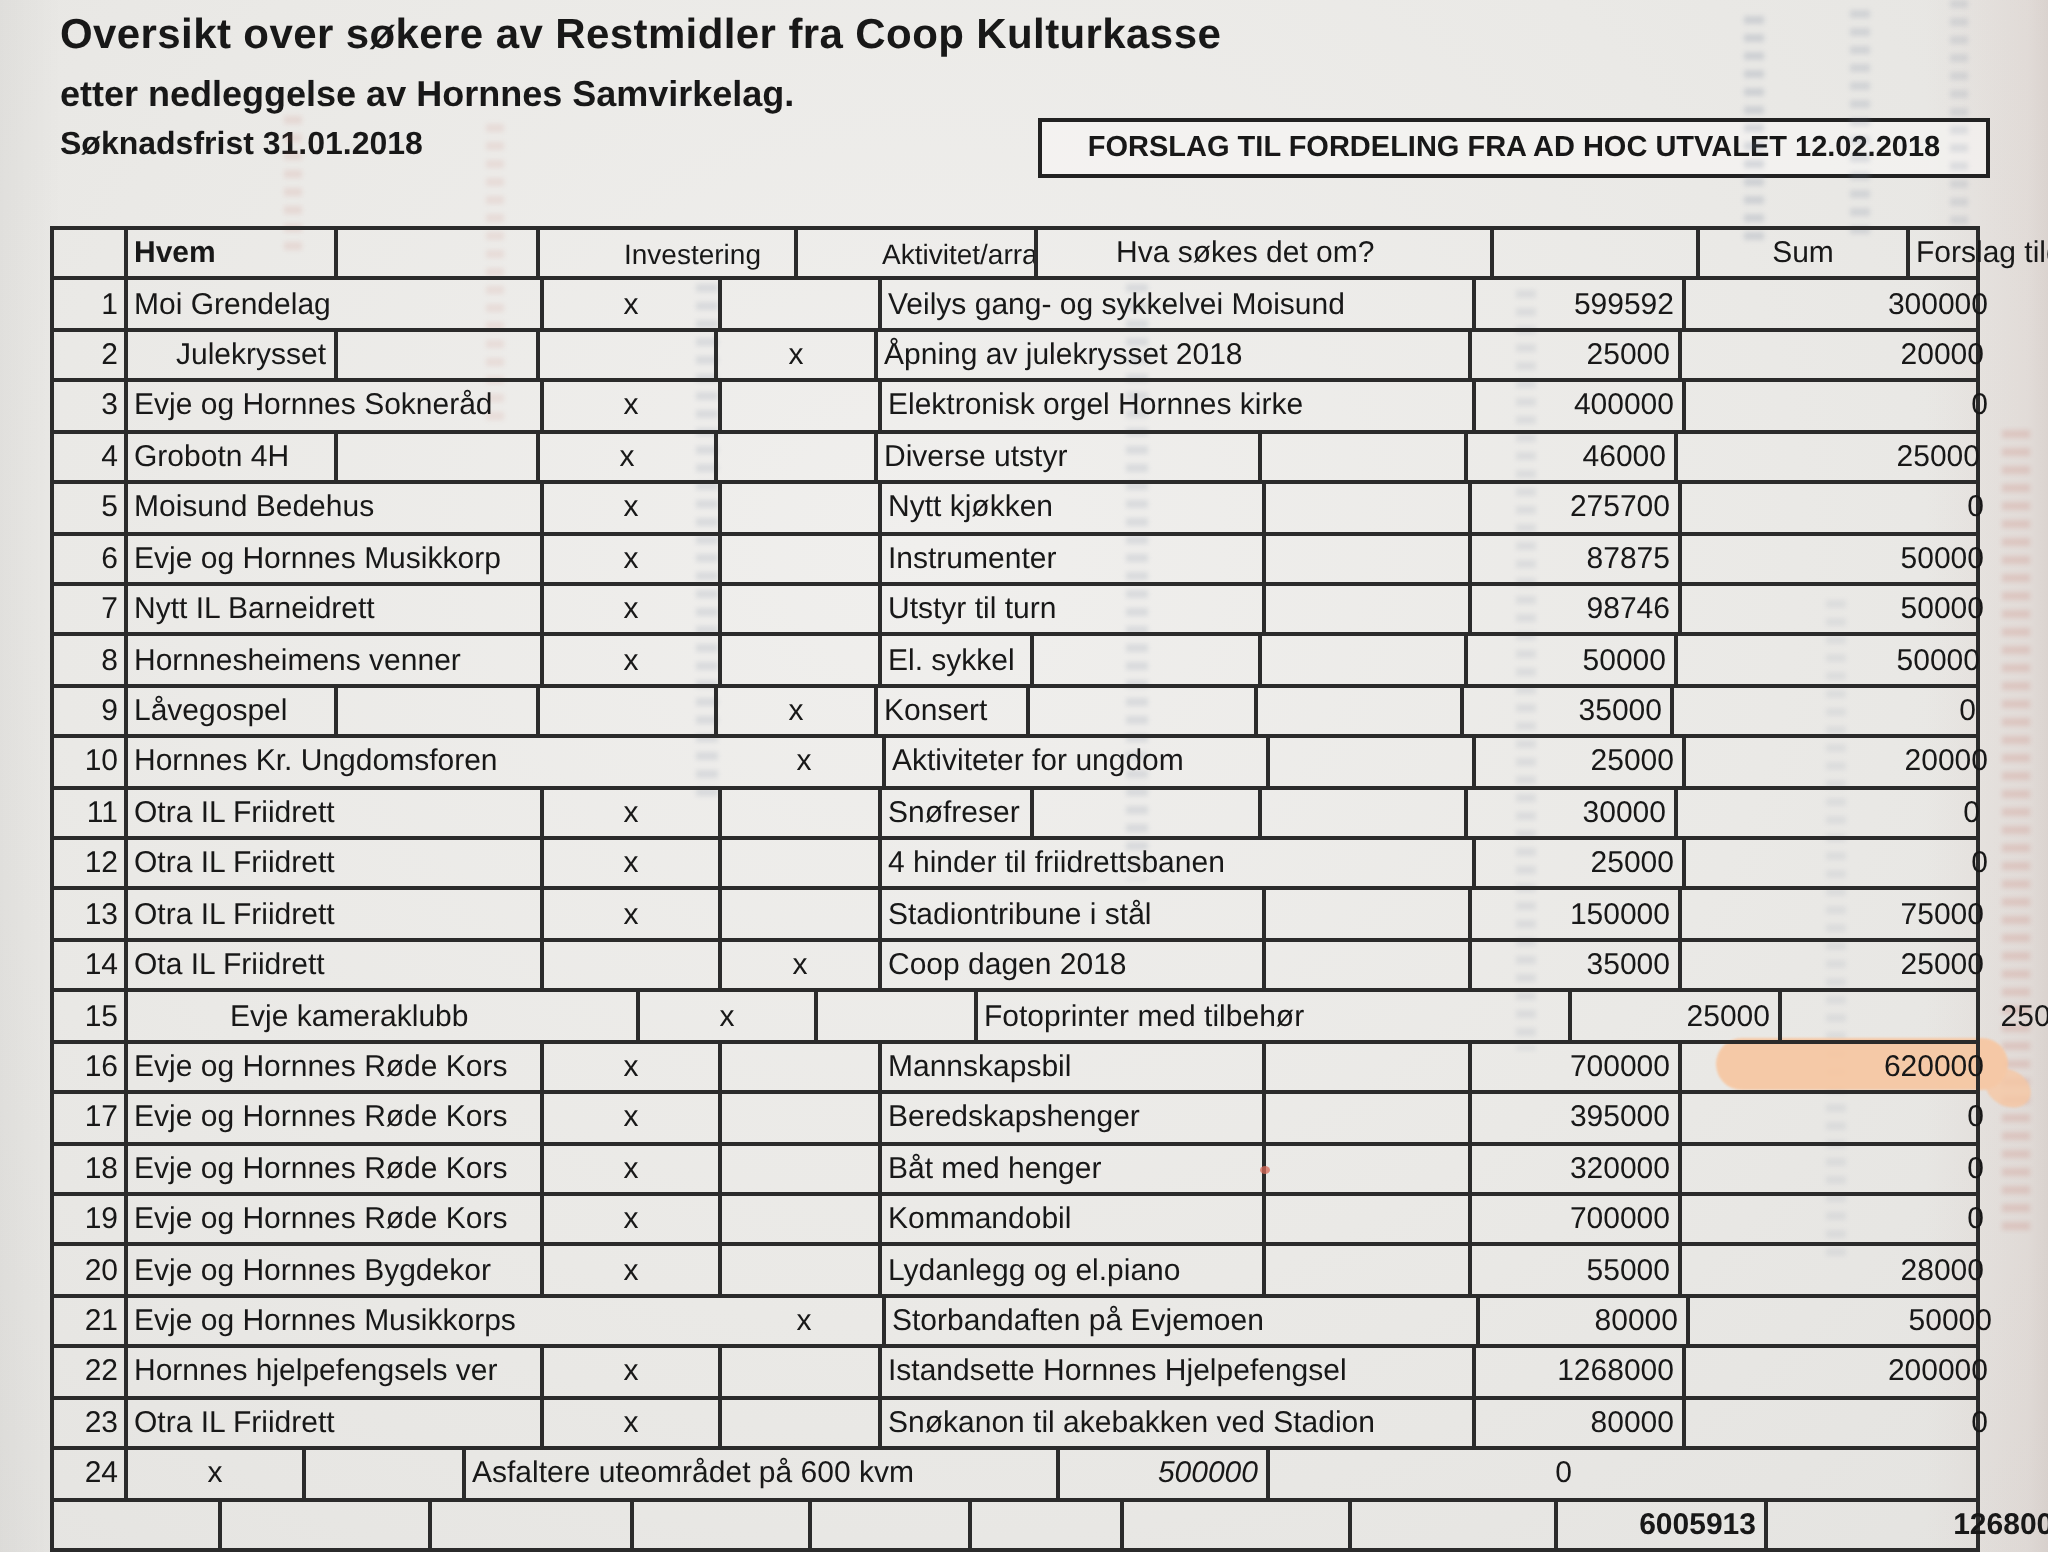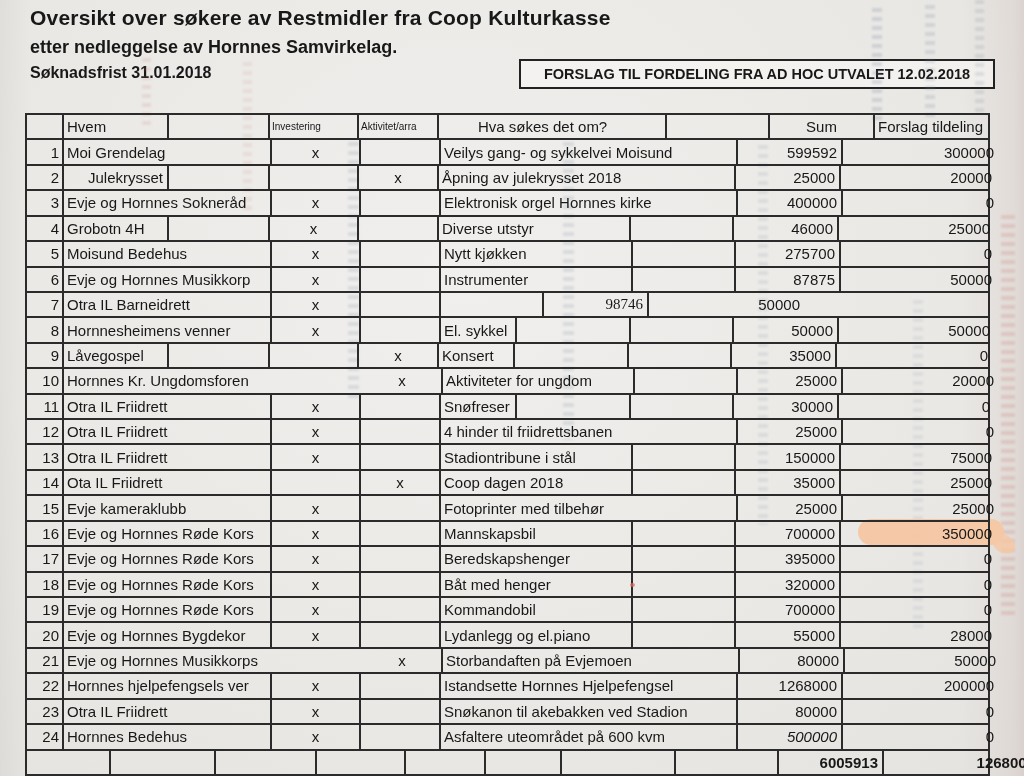--- a/index.html
+++ b/index.html
@@ -28,21 +28,21 @@
   .trow{flex:1 1 0;display:flex;border-bottom:2px solid #2b2b2b;box-sizing:border-box;min-height:0;}
   .trow:last-child{border-bottom:none;margin-left:47px;}
   .c{
     box-sizing:border-box;border-right:2px solid #2b2b2b;display:flex;align-items:center;
     overflow:hidden;white-space:nowrap;padding:0 3px;font-size:15px;min-width:0;
   }
   .c.nb{border-right:none;}
   .c.num{justify-content:flex-end;padding-right:3px;}
   .c.xm{justify-content:center;padding:0;}
   .c.money{justify-content:flex-end;padding-right:4px;}
-  .c.small{font-size:10px;padding:0 2px;}
+  .c.small{font-size:14px;padding:0 2px;margin-left:40px;}
   .c.ctr{justify-content:center;}
   .c.bold{font-weight:700;}
   
   .hl{
     position:absolute;left:858px;top:519px;width:146px;height:26px;z-index:2;
     background:#f7c7a2;border-radius:13px;opacity:.92;filter:blur(.5px);
   }
   .hl::after{
     content:"";position:absolute;right:-12px;bottom:-8px;width:24px;height:18px;
     background:#f7c7a2;border-radius:50%;transform:rotate(28deg);opacity:.85;
@@ -73,21 +73,21 @@
 <div class="reddot"></div>
 
 <div class="title1">Oversikt over søkere av Restmidler fra Coop Kulturkasse</div>
 <div class="title2">etter nedleggelse av Hornnes Samvirkelag.</div>
 <div class="deadline">Søknadsfrist 31.01.2018</div>
 <div class="proposal-box">FORSLAG TIL FORDELING FRA AD HOC UTVALET 12.02.2018</div>
 
 <div class="tbl" id="tbl">
     <div class="trow">
       <div class="c" style="width: 37px; flex: 0 0 37px;"></div>
-      <div class="c" style="width: 105px; flex: 0 0 105px;">Hvem</div>
+      <div class="c" style="width: 105px; flex: 0 0 105px; font-weight: bold;">Hvem</div>
       <div class="c" style="width: 101px; flex: 0 0 101px;"></div>
       <div class="c small" style="width: 89px; flex: 0 0 89px;">Investering</div>
       <div class="c small" style="width: 80px; flex: 0 0 80px;">Aktivitet/arra</div>
       <div class="c" style="width: 192px; flex: 0 0 192px; margin-left: 36px;">Hva søkes det om?</div>
       <div class="c" style="width: 103px; flex: 0 0 103px;"></div>
       <div class="c ctr" style="width: 105px; flex: 0 0 105px;">Sum</div>
       <div class="c nb" style="width: 155px; flex: 0 0 155px;">Forslag tildeling</div>
     </div>
     <div class="trow">
       <div class="c num" style="width: 37px; flex: 0 0 37px;">1</div>
@@ -143,25 +143,26 @@
       <div class="c" style="width: 208px; flex: 0 0 208px;">Evje og Hornnes Musikkorp</div>
       <div class="c xm" style="width: 89px; flex: 0 0 89px;">x</div>
       <div class="c xm" style="width: 80px; flex: 0 0 80px;"></div>
       <div class="c" style="width: 192px; flex: 0 0 192px;">Instrumenter</div>
       <div class="c" style="width: 103px; flex: 0 0 103px;"></div>
       <div class="c money" style="width: 105px; flex: 0 0 105px;">87875</div>
       <div class="c money nb" style="width: 155px; flex: 0 0 155px;">50000</div>
     </div>
     <div class="trow">
       <div class="c num" style="width: 37px; flex: 0 0 37px;">7</div>
-      <div class="c" style="width: 208px; flex: 0 0 208px;">Otra IL Barneidrett</div>
-      <div class="c xm" style="width: 89px; flex: 0 0 89px;">x</div>
-      <div class="c xm" style="width: 80px; flex: 0 0 80px;"></div>
-      <div class="c" style="width: 103px; flex: 0 0 103px;"></div>
-      <div class="c money" style="width: 105px; flex: 0 0 105px; font-family: Liberation Serif, serif;">98746</div>
+      <div class="c" style="width: 208px; flex: 0 0 208px;">Nytt IL Barneidrett</div>
+      <div class="c xm" style="width: 89px; flex: 0 0 89px;">x</div>
+      <div class="c xm" style="width: 80px; flex: 0 0 80px;"></div>
+      <div class="c" style="width: 192px; flex: 0 0 192px;">Utstyr til turn</div>
+      <div class="c" style="width: 103px; flex: 0 0 103px;"></div>
+      <div class="c money" style="width: 105px; flex: 0 0 105px;">98746</div>
       <div class="c money nb" style="width: 155px; flex: 0 0 155px;">50000</div>
     </div>
     <div class="trow">
       <div class="c num" style="width: 37px; flex: 0 0 37px;">8</div>
       <div class="c" style="width: 208px; flex: 0 0 208px;">Hornnesheimens venner</div>
       <div class="c xm" style="width: 89px; flex: 0 0 89px;">x</div>
       <div class="c xm" style="width: 80px; flex: 0 0 80px;"></div>
       <div class="c" style="width: 76px; flex: 0 0 76px;">El. sykkel</div>
       <div class="c" style="width: 114px; flex: 0 0 114px;"></div>
       <div class="c" style="width: 103px; flex: 0 0 103px;"></div>
@@ -224,36 +225,36 @@
       <div class="c" style="width: 208px; flex: 0 0 208px;">Ota IL Friidrett</div>
       <div class="c xm" style="width: 89px; flex: 0 0 89px;"></div>
       <div class="c xm" style="width: 80px; flex: 0 0 80px;">x</div>
       <div class="c" style="width: 192px; flex: 0 0 192px;">Coop dagen 2018</div>
       <div class="c" style="width: 103px; flex: 0 0 103px;"></div>
       <div class="c money" style="width: 105px; flex: 0 0 105px;">35000</div>
       <div class="c money nb" style="width: 155px; flex: 0 0 155px;">25000</div>
     </div>
     <div class="trow">
       <div class="c num" style="width: 37px; flex: 0 0 37px;">15</div>
-      <div class="c" style="width: 208px; flex: 0 0 208px;">Evje kameraklubb</div>
+      <div class="c" style="width: 208px; flex: 0 0 208px; margin-left: 48px;">Evje kameraklubb</div>
       <div class="c xm" style="width: 89px; flex: 0 0 89px;">x</div>
       <div class="c xm" style="width: 80px; flex: 0 0 80px;"></div>
       <div class="c" style="width: 297px; flex: 0 0 297px;">Fotoprinter med tilbehør</div>
       <div class="c money" style="width: 105px; flex: 0 0 105px;">25000</div>
       <div class="c money nb" style="width: 155px; flex: 0 0 155px;">25000</div>
     </div>
     <div class="trow">
       <div class="c num" style="width: 37px; flex: 0 0 37px;">16</div>
       <div class="c" style="width: 208px; flex: 0 0 208px;">Evje og Hornnes Røde Kors</div>
       <div class="c xm" style="width: 89px; flex: 0 0 89px;">x</div>
       <div class="c xm" style="width: 80px; flex: 0 0 80px;"></div>
       <div class="c" style="width: 192px; flex: 0 0 192px;">Mannskapsbil</div>
       <div class="c" style="width: 103px; flex: 0 0 103px;"></div>
       <div class="c money" style="width: 105px; flex: 0 0 105px;">700000</div>
-      <div class="c money nb" style="width: 155px; flex: 0 0 155px;">350000</div>
+      <div class="c money nb" style="width: 155px; flex: 0 0 155px;">620000</div>
     </div>
     <div class="trow">
       <div class="c num" style="width: 37px; flex: 0 0 37px;">17</div>
       <div class="c" style="width: 208px; flex: 0 0 208px;">Evje og Hornnes Røde Kors</div>
       <div class="c xm" style="width: 89px; flex: 0 0 89px;">x</div>
       <div class="c xm" style="width: 80px; flex: 0 0 80px;"></div>
       <div class="c" style="width: 192px; flex: 0 0 192px;">Beredskapshenger</div>
       <div class="c" style="width: 103px; flex: 0 0 103px;"></div>
       <div class="c money" style="width: 105px; flex: 0 0 105px;">395000</div>
       <div class="c money nb" style="width: 155px; flex: 0 0 155px;">0</div>
@@ -309,21 +310,20 @@
       <div class="c num" style="width: 37px; flex: 0 0 37px;">23</div>
       <div class="c" style="width: 208px; flex: 0 0 208px;">Otra IL Friidrett</div>
       <div class="c xm" style="width: 89px; flex: 0 0 89px;">x</div>
       <div class="c xm" style="width: 80px; flex: 0 0 80px;"></div>
       <div class="c" style="width: 297px; flex: 0 0 297px;">Snøkanon til akebakken ved Stadion</div>
       <div class="c money" style="width: 105px; flex: 0 0 105px;">80000</div>
       <div class="c money nb" style="width: 155px; flex: 0 0 155px;">0</div>
     </div>
     <div class="trow">
       <div class="c num" style="width: 37px; flex: 0 0 37px;">24</div>
-      <div class="c" style="width: 208px; flex: 0 0 208px;">Hornnes Bedehus</div>
       <div class="c xm" style="width: 89px; flex: 0 0 89px;">x</div>
       <div class="c xm" style="width: 80px; flex: 0 0 80px;"></div>
       <div class="c" style="width: 297px; flex: 0 0 297px;">Asfaltere uteområdet på 600 kvm</div>
       <div class="c money" style="width: 105px; flex: 0 0 105px; font-style: italic;">500000</div>
       <div class="c money nb" style="width: 155px; flex: 0 0 155px;">0</div>
     </div>
     <div class="trow">
       <div class="c" style="width: 37px; flex: 0 0 37px;"></div>
       <div class="c" style="width: 105px; flex: 0 0 105px;"></div>
       <div class="c" style="width: 101px; flex: 0 0 101px;"></div>

